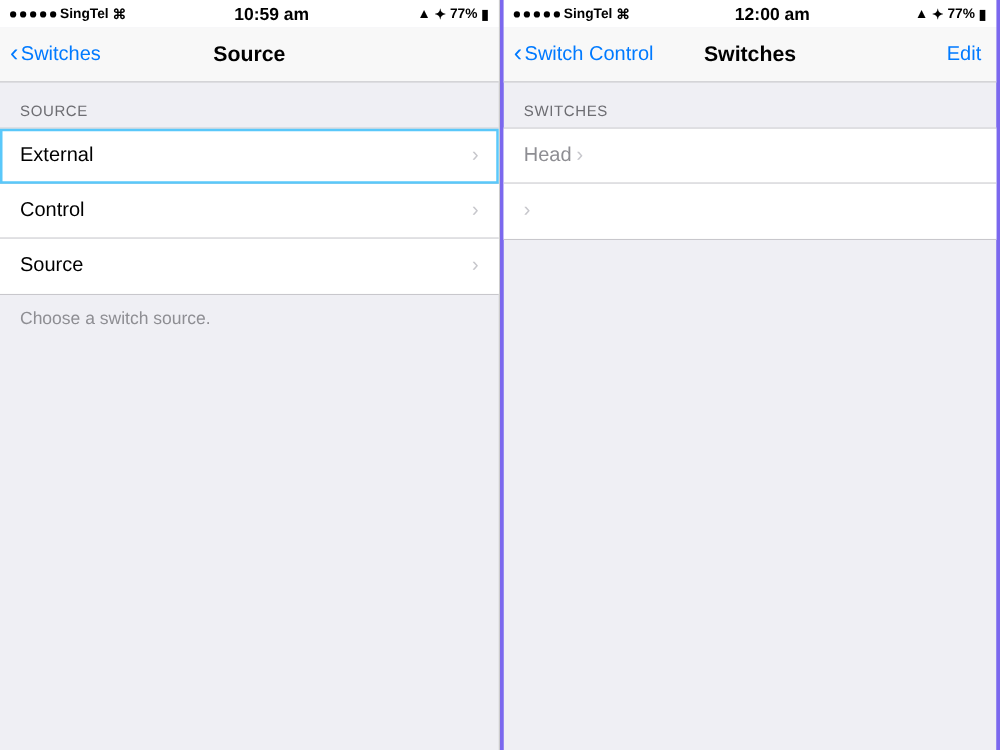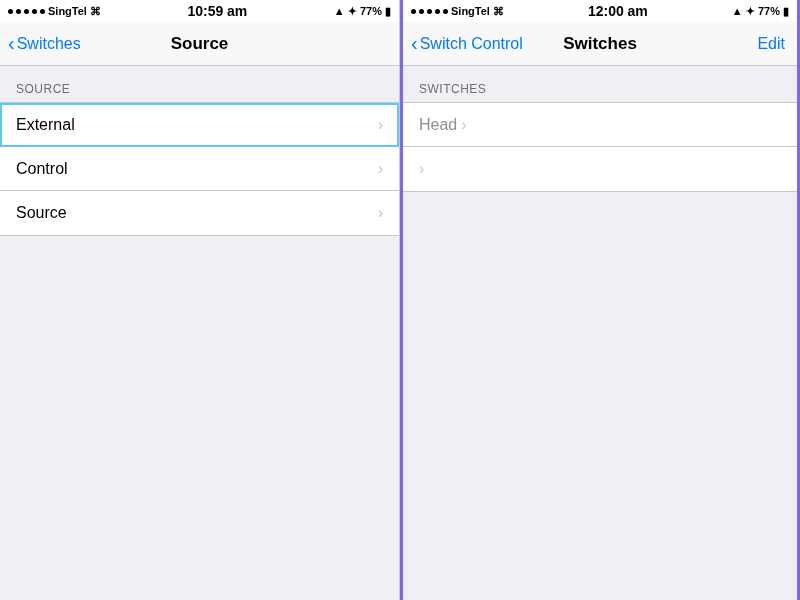--- a/index.html
+++ b/index.html
@@ -195,20 +195,21 @@
     </div>
 
     <div class="list-item">
       <span class="list-item-text">Source</span>
       <div class="list-item-right">
         <span class="chevron-right">›</span>
       </div>
     </div>
   </div>
 
+  <div class="hint-text">Choose a switch source.</div>
 </div>
 
 <div class="phone-panel phone-panel-right">
 
   <div class="status-bar">
     <div class="status-bar-left">
       <span class="signal-dot"></span>
       <span class="signal-dot"></span>
       <span class="signal-dot"></span>
       <span class="signal-dot"></span>

